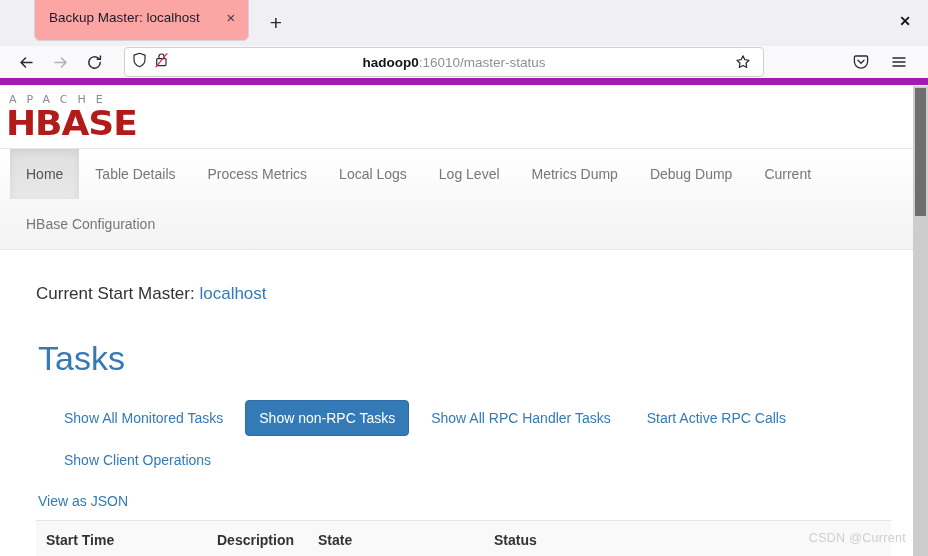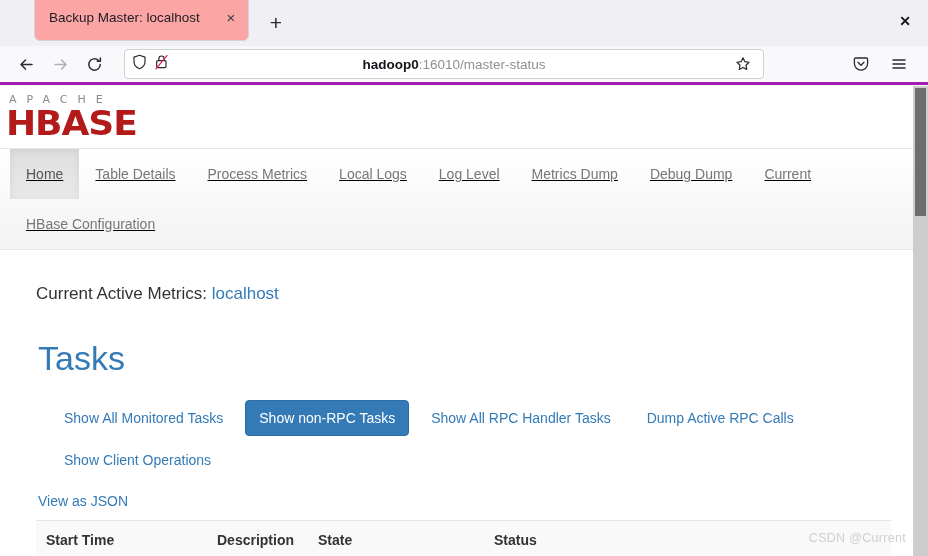--- a/index.html
+++ b/index.html
@@ -64,21 +64,21 @@
     display: flex; align-items: center; justify-content: center;
     font-size: 14px; font-weight: bold; color: #15141a;
   }
 
   .navbar-chrome {
     height: 39px;
     background: #f9f9fb;
     display: flex;
     align-items: center;
     padding: 0 10px;
-    border-bottom: 3px solid #a21caf;
+    border-bottom: 7px solid #a21caf;
   }
   .navbtn {
     width: 32px; height: 30px;
     display: flex; align-items: center; justify-content: center;
     color: #2b2a33;
     margin-right: 2px;
   }
   .navbtn svg { display:block; }
   .navbtn.disabled { color: #b1b1b5; }
 
@@ -164,21 +164,20 @@
     transform-origin: left center;
   }
 
   .navbar {
     margin-top: 8px;
     background: linear-gradient(to bottom, #ffffff 0%, #f3f3f3 100%);
     border: 1px solid #e7e7e7;
     border-left: none; border-right: none;
     min-height: 97px;
     padding: 0 0 0 10px;
-    text-decoration: underline;
   }
   .nav-row { display: flex; flex-wrap: wrap; align-items: stretch; }
   .nav-item {
     padding: 15px 16px;
     font-size: 14px;
     color: #777777;
     line-height: 20px;
     white-space: nowrap;
   }
   .nav-item.active {
@@ -353,31 +352,31 @@
           <div class="nav-item">Current</div>
         </div>
         <div class="nav-row nav-row2">
           <div class="nav-item">HBase Configuration</div>
         </div>
       </div>
 
       <div class="content">
 
         <div class="active-master">
-          <span>Current Active Metrics:</span>
+          <span>Current Start Master:</span>
           <a href="#">localhost</a>
         </div>
 
         <h1 class="tasks">Tasks</h1>
 
         <div class="btn-group">
           <div class="btn">Show All Monitored Tasks</div>
           <div class="btn active">Show non-RPC Tasks</div>
           <div class="btn">Show All RPC Handler Tasks</div>
-          <div class="btn">Dump Active RPC Calls</div>
+          <div class="btn">Start Active RPC Calls</div>
           <div class="btn">Show Client Operations</div>
         </div>
 
         <div class="view-json">View as JSON</div>
 
         <table class="tasks-table">
           <thead>
             <tr>
               <th class="col-start">Start Time</th>
               <th class="col-desc">Description</th>

